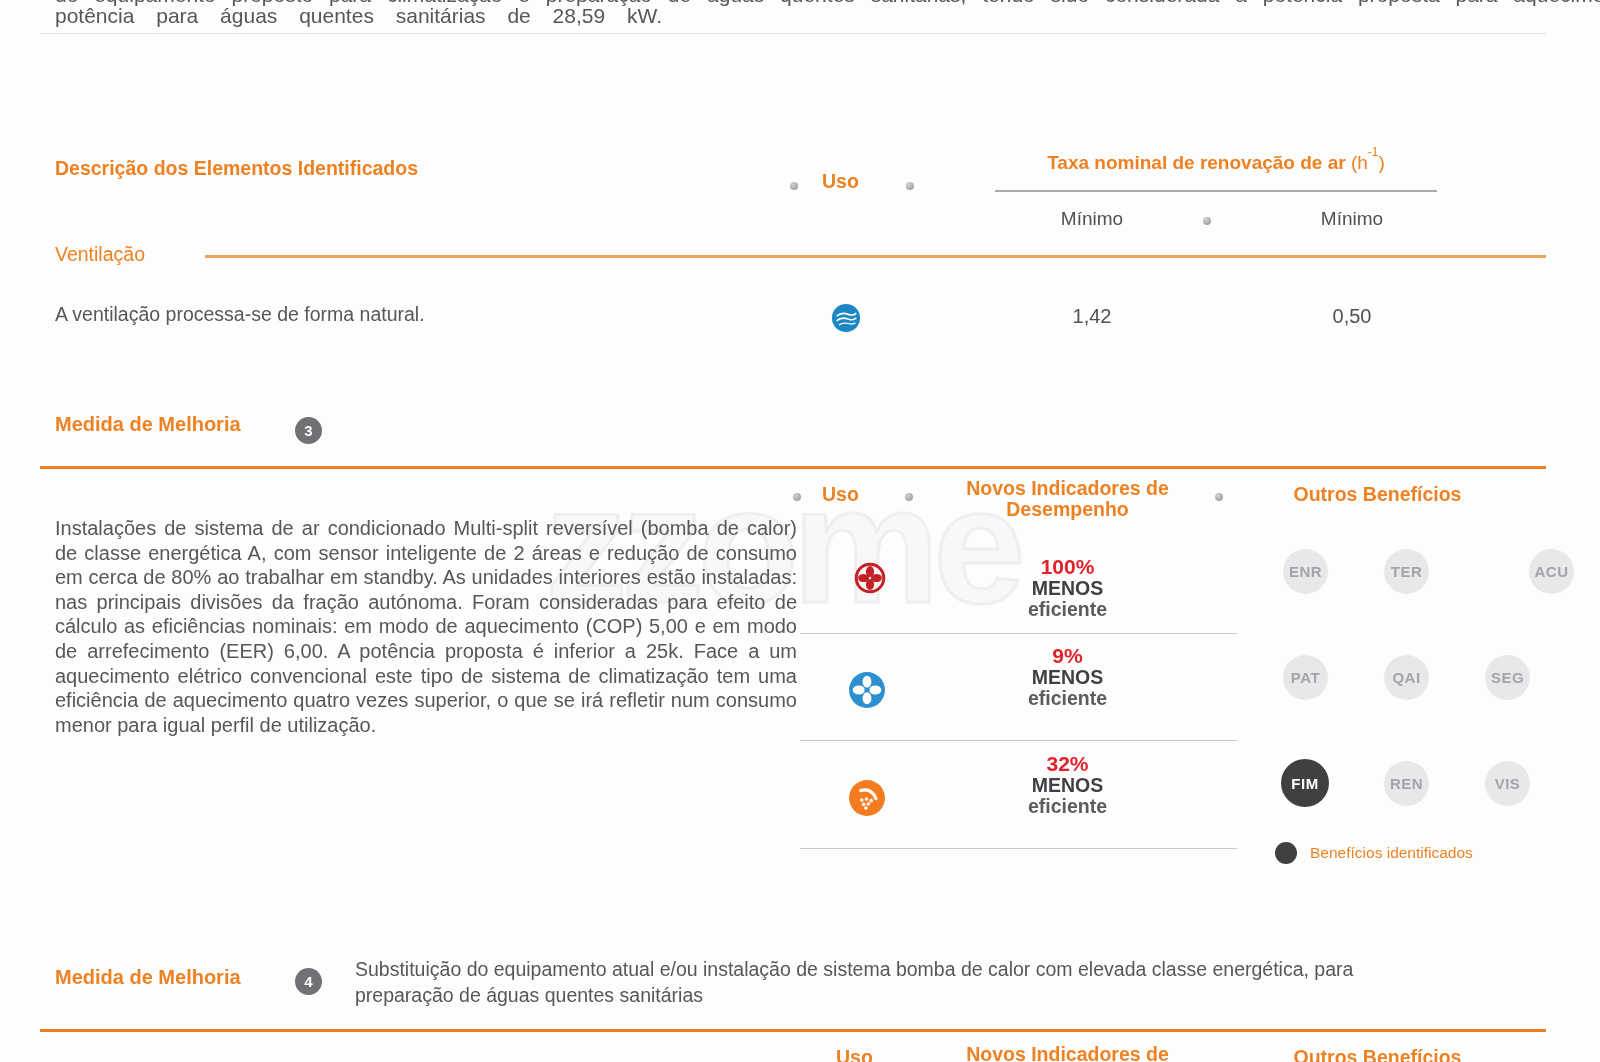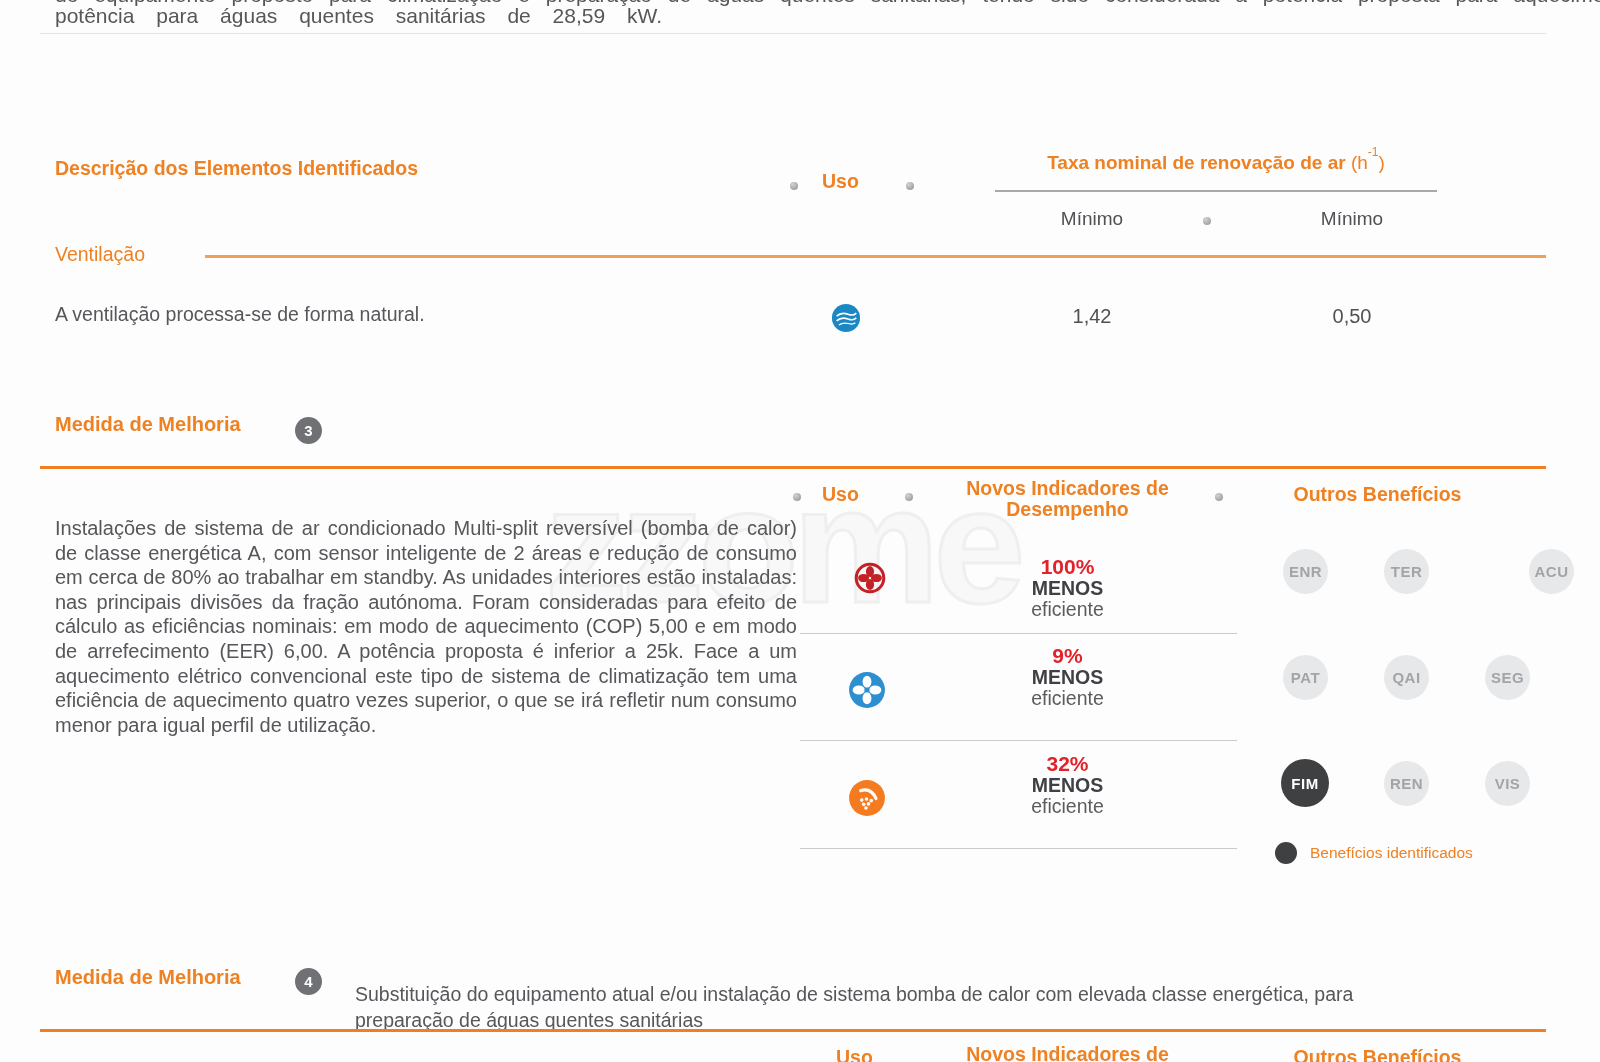--- a/index.html
+++ b/index.html
@@ -22,21 +22,21 @@
   .num-badge{position:absolute;width:27px;height:27px;border-radius:50%;
        background:#707174;color:#ffffff;font-size:15px;font-weight:bold;
        display:flex;align-items:center;justify-content:center;}
   .badge{position:absolute;width:45px;height:45px;border-radius:50%;
        background:#e7e8e9;color:#a2a4a7;font-size:15px;font-weight:bold;
        letter-spacing:0.5px;display:flex;align-items:center;justify-content:center;}
   .badge.active{background:#3f4041;color:#ffffff;}
   .ind-block{position:absolute;width:155px;text-align:center;}
   .ind-percent{font-size:21px;font-weight:bold;color:#e2222a;line-height:22px;}
   .ind-menos{font-size:19.5px;font-weight:bold;color:#3f4043;line-height:21px;}
-  .ind-efic{font-size:19.5px;color:#5b5c5e;line-height:20px;}
+  .ind-efic{font-size:19.5px;color:#5b5c5e;line-height:20px;font-weight:bold;}
   .center{text-align:center;}
   .watermark{
     position:absolute;font-size:165px;font-weight:bold;letter-spacing:-6px;
     color:rgba(238,238,238,0.35);-webkit-text-stroke:3px #efefef;
     pointer-events:none;
   }
   sup.unit{font-size:12px;position:relative;top:-7px;}
   .taxa-unit{font-weight:normal;}
   .legend-dot{position:absolute;width:22px;height:22px;border-radius:50%;background:#3f4041;}
   .m-desc{font-size:19.5px;line-height:26px;color:#56575a;}
@@ -166,21 +166,21 @@
   <div class="badge" style="left:1485px;top:655px;">SEG</div>
   <div class="badge active" style="left:1281px;top:759px;width:48px;height:48px;">FIM</div>
   <div class="badge" style="left:1384px;top:761px;">REN</div>
   <div class="badge" style="left:1485px;top:761px;">VIS</div>
 
   <div class="legend-dot" style="left:1275px;top:842px;"></div>
   <div class="abs orange" style="left:1310px;top:844px;font-size:15.5px;">Benefícios identificados</div>
 
   <div class="abs hdr" style="left:55px;top:966px;font-size:20px;">Medida de Melhoria</div>
   <div class="num-badge" style="left:295px;top:968px;">4</div>
-  <div class="abs m-desc" style="left:355px;top:981px;width:1100px;">Substituição do equipamento atual e/ou instalação de sistema bomba de calor com elevada classe energética, para preparação de águas quentes sanitárias</div>
+  <div class="abs m-desc" style="left:355px;top:956px;width:1100px;">Substituição do equipamento atual e/ou instalação de sistema bomba de calor com elevada classe energética, para preparação de águas quentes sanitárias</div>
 
   <div class="rule-orange" style="left:40px;top:1029px;width:1506px;"></div>
 
   <div class="abs hdr" style="left:836px;top:1046px;">Uso</div>
   <div class="abs hdr center" style="left:955px;top:1043px;width:225px;">Novos Indicadores de</div>
   <div class="abs hdr center" style="left:1285px;top:1046px;width:185px;">Outros Benefícios</div>
 
 </div>
 
 </body></html>

